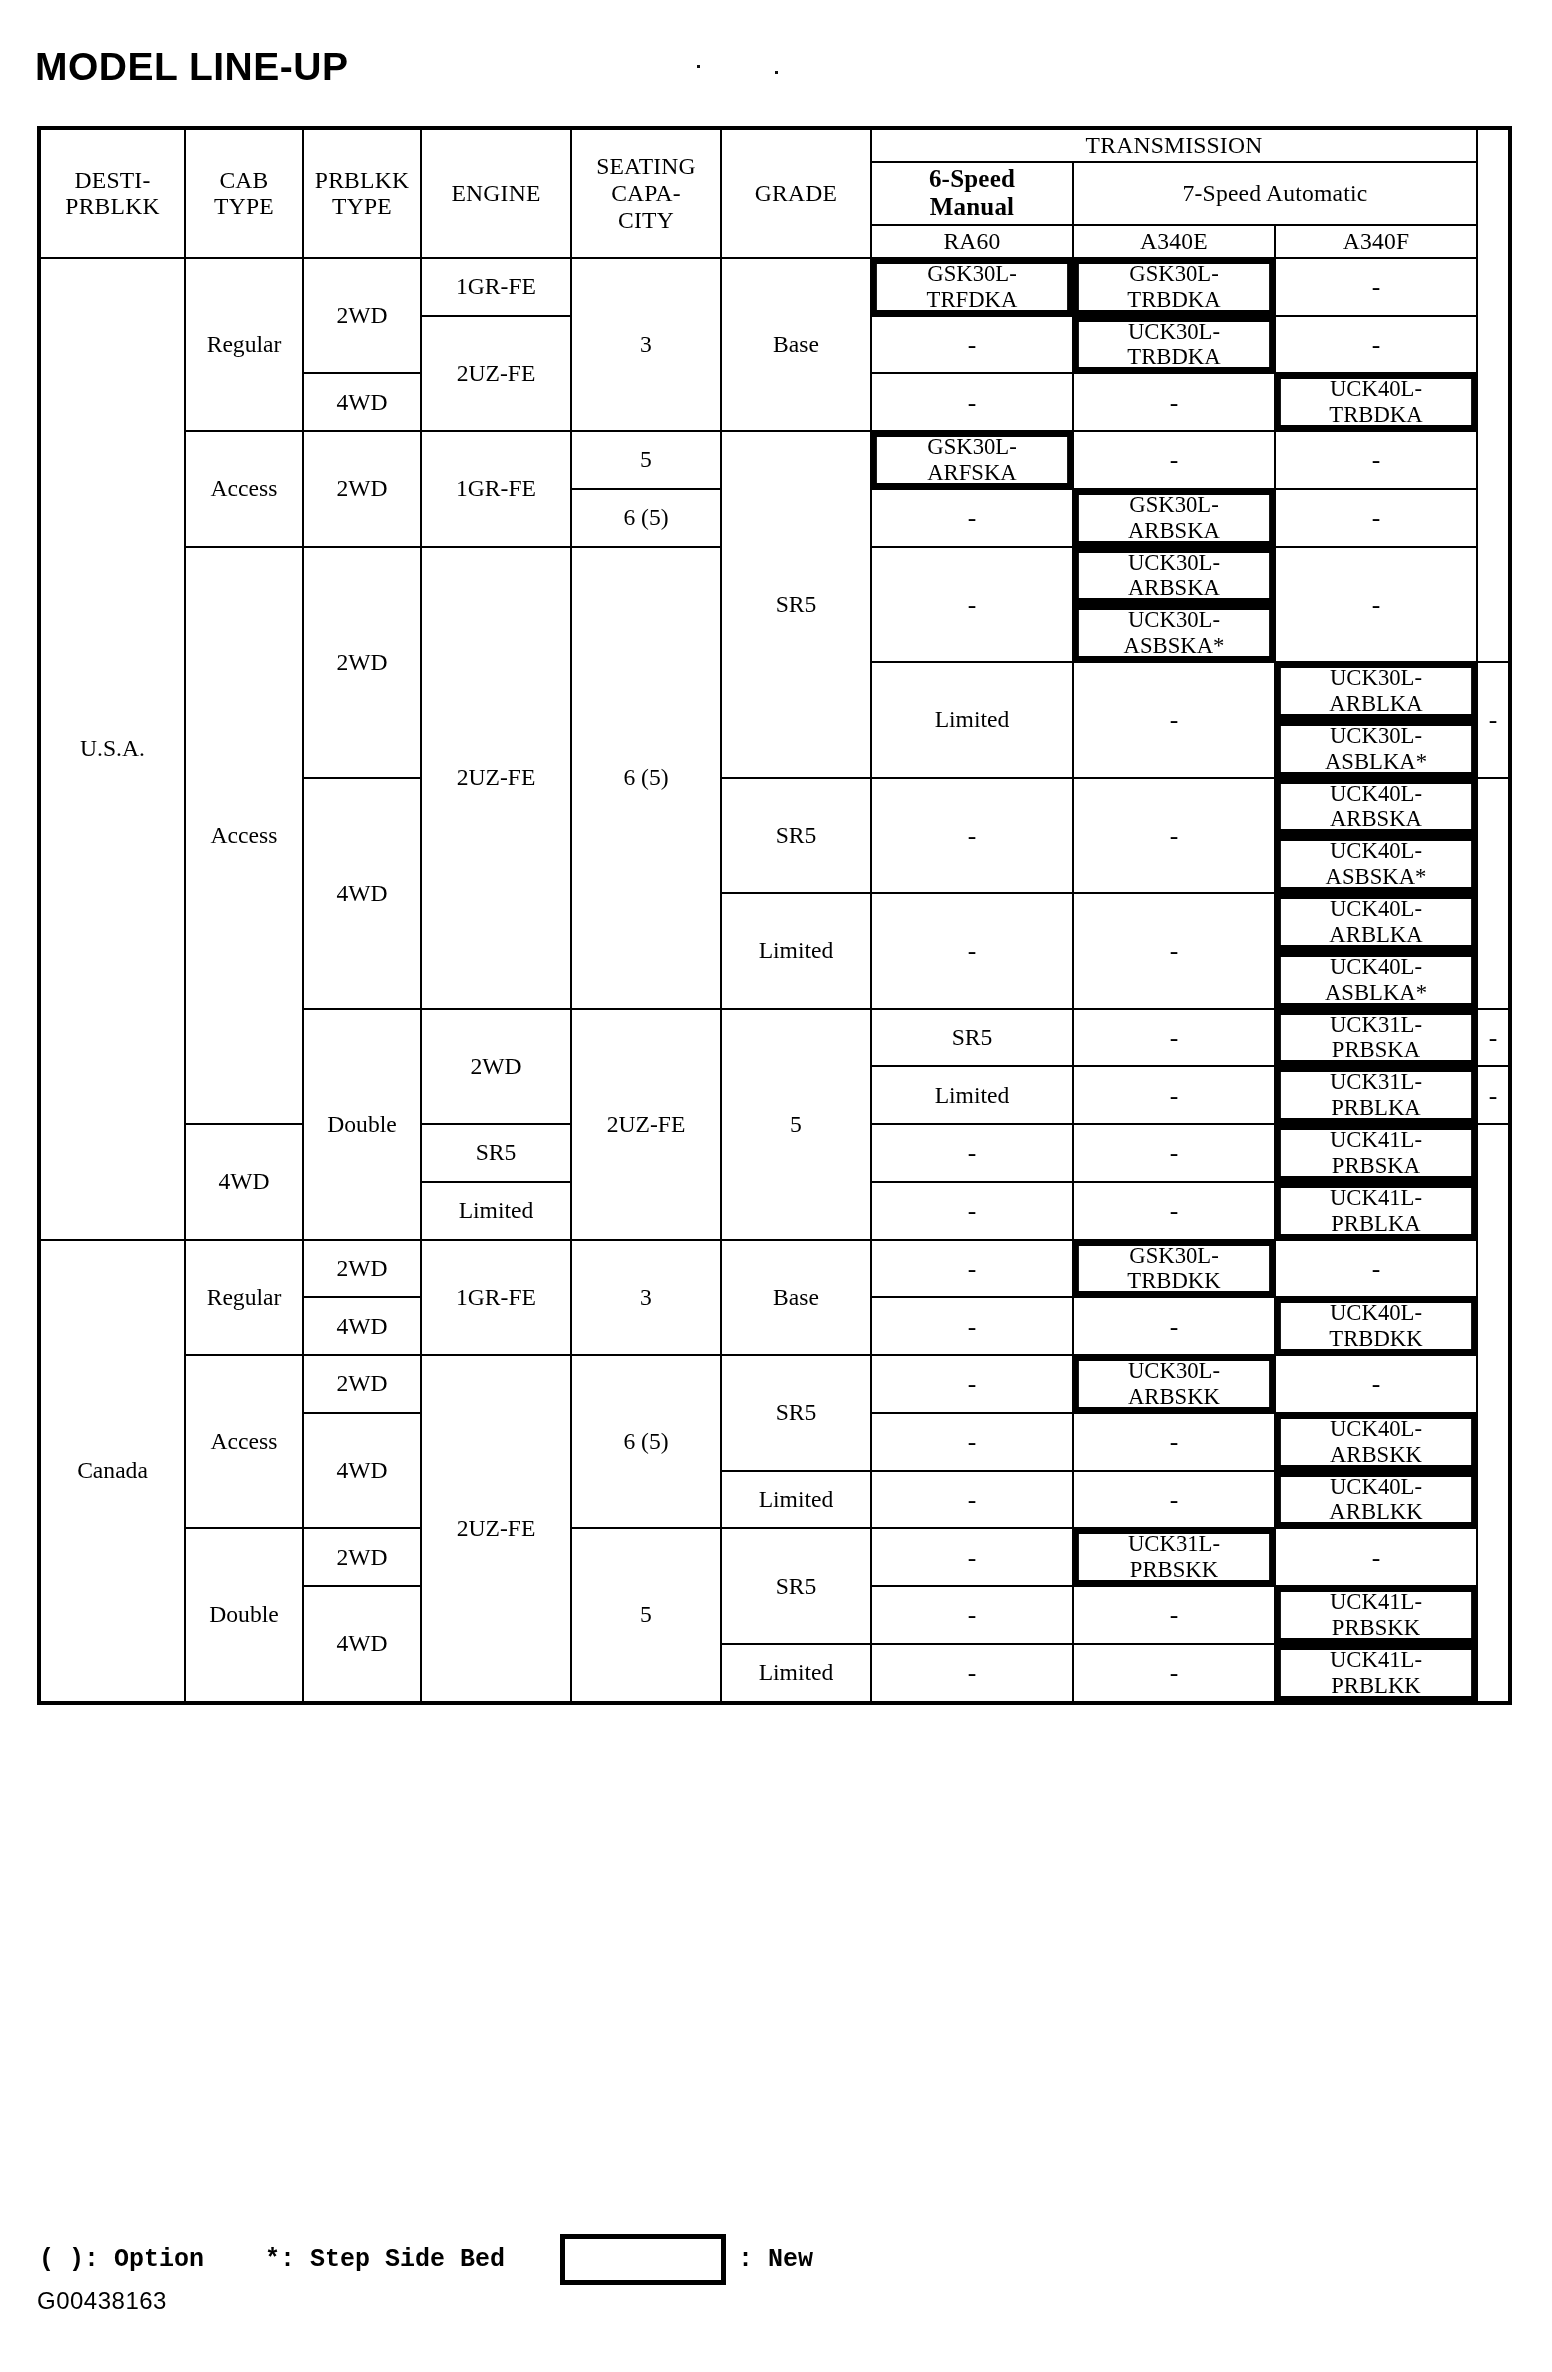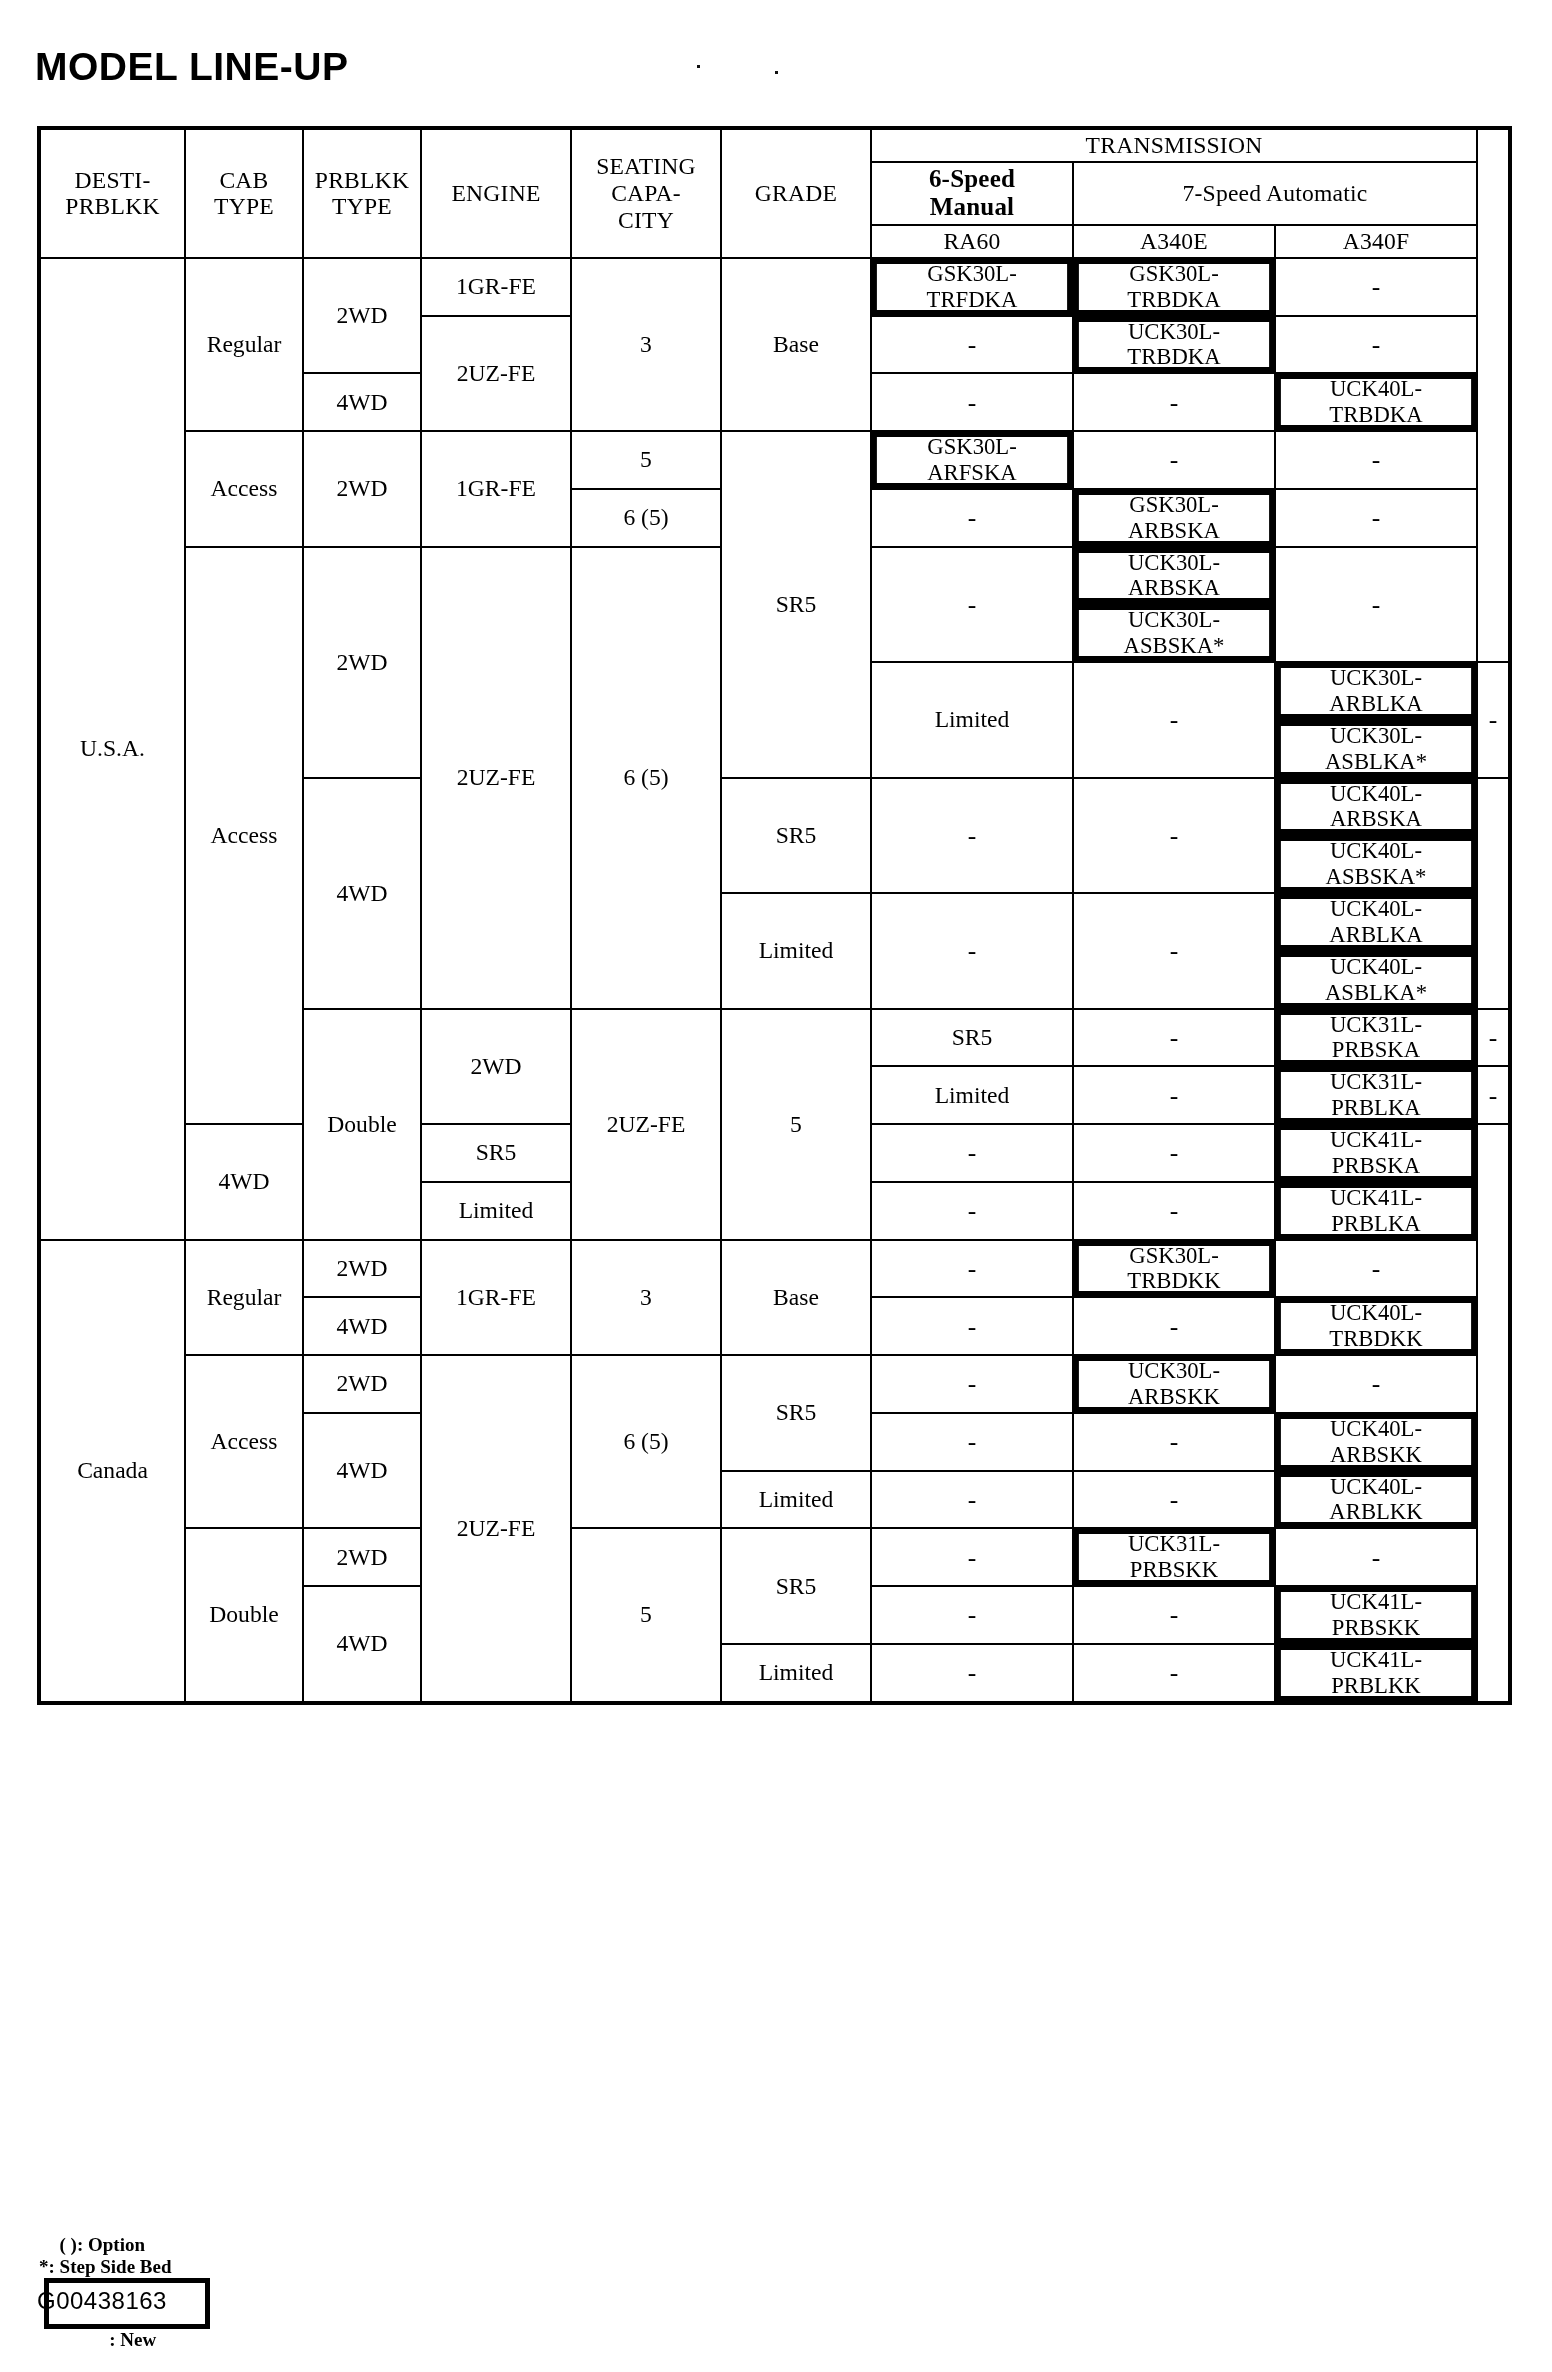--- a/index.html
+++ b/index.html
@@ -96,28 +96,27 @@
 
   td.dash {
     font-size: 25.6px;
     line-height: 1;
   }
 
   .legend {
     position: absolute;
     left: 39px;
     top: 2234px;
-    font-family: Liberation Serif, serif;
+    font-family: Liberation Mono, monospace;
     font-weight: bold;
-    font-size: 19px;
+    font-size: 25px;
     display: flex;
     align-items: center;
     gap: 0;
     white-space: nowrap;
-    flex-direction: column;
   }
   .legend .lg-opt { margin-right: 61px; }
   .legend .lg-star { margin-right: 55px; }
   .legend .newswatch {
     display: inline-block;
     width: 156px;
     height: 41px;
     border: 5.9px solid #000;
     background: #fff;
     margin-right: 11.8px;

